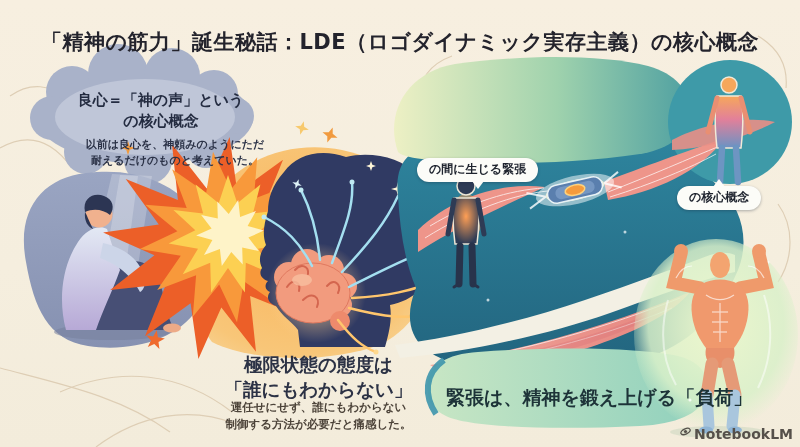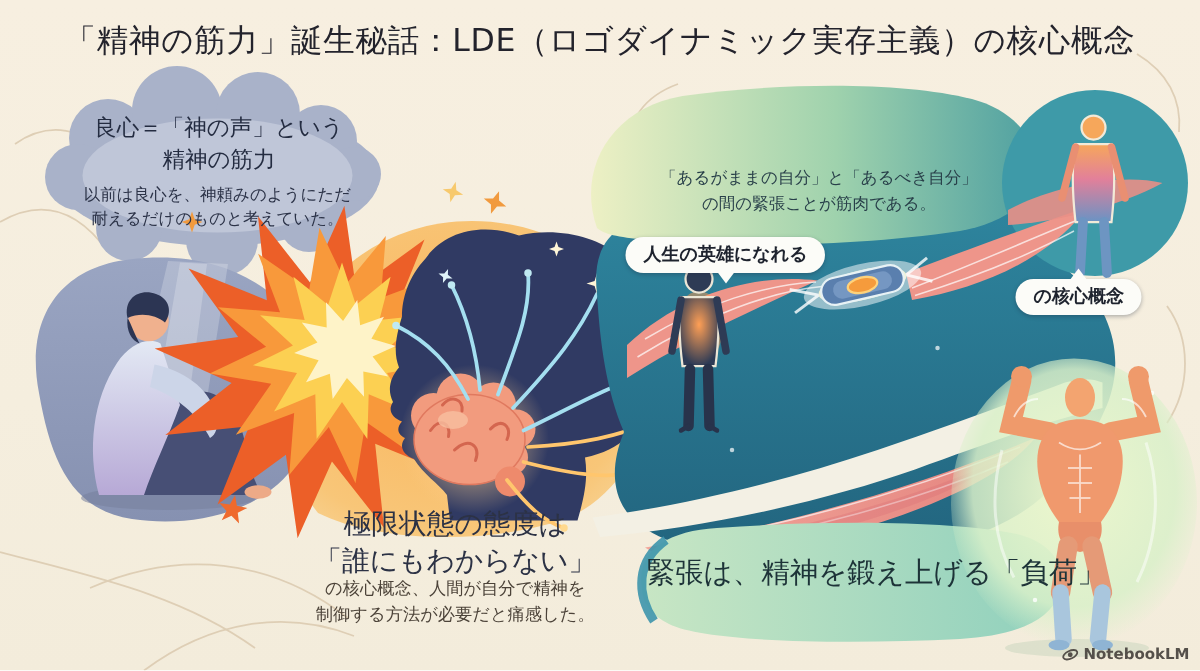--- a/index.html
+++ b/index.html
@@ -2,42 +2,42 @@
 <html><head>
 <meta charset="utf-8">
 <style>
   html,body{margin:0;padding:0;}
   .stage{
     position:relative;width:800px;height:447px;overflow:hidden;
     background:linear-gradient(180deg,#f7efe0 0%,#f5eede 60%,#f3ecdb 100%);
     font-family:"DejaVu Sans","Liberation Sans",sans-serif;
   }
   .scene{position:absolute;left:0;top:0;z-index:1;}
-  .txt{position:absolute;z-index:3;font-weight:400;text-align:center;white-space:pre-line;margin:1px;}
+  .txt{position:absolute;z-index:3;font-weight:700;text-align:center;white-space:pre-line;margin:16px;}
   .title{left:0;right:0;top:12px;white-space:nowrap;font-size:21px;letter-spacing:.5px;color:#23232c;}
   .bubble-heading{left:32px;top:74px;width:226px;font-size:15px;line-height:1.4;color:#242c41;}
-  .bubble-body{left:25px;top:121px;width:238px;font-size:11px;line-height:1.45;color:#2b3247;}
+  .bubble-body{left:40px;top:121px;width:238px;font-size:11px;line-height:1.45;color:#2b3247;}
   .tension-heading{left:403px;top:84px;width:284px;font-size:15.5px;line-height:1.3;color:#1d2f36;}
   .tension-body{left:403px;top:110px;width:284px;font-size:11px;line-height:1.5;color:#283f49;}
   .extreme-heading{left:180px;top:337px;width:245px;font-size:18.5px;line-height:1.35;color:#2c3245;}
   .extreme-body{left:175px;top:383px;width:255px;font-size:11.5px;line-height:1.45;color:#4c4339;}
   .load-heading{left:430px;top:369px;width:272px;font-size:19px;line-height:1.3;color:#1d3338;white-space:nowrap;}
   .load-body{left:438px;top:392px;width:256px;font-size:10.5px;line-height:1.5;color:#6a4037;}
   .pill{
     position:absolute;z-index:3;background:#fcfcf8;border-radius:14px;padding:3px 12px 4px;
     font-size:12px;font-weight:700;color:#1e232e;box-shadow:0 1px 3px rgba(30,40,60,.35);white-space:nowrap;
   }
   .pill-left{left:417px;top:158px;}
   .pill-right{left:677px;top:186px;}
   .pill.tail-down::after{content:"";position:absolute;left:50%;bottom:-7px;margin-left:-6px;
     border:6px solid transparent;border-top:8px solid #fcfcf8;border-bottom:0;}
   .pill.tail-up::after{content:"";position:absolute;left:50%;top:-7px;margin-left:-6px;
     border:6px solid transparent;border-bottom:8px solid #fcfcf8;border-top:0;}
-  .watermark{position:absolute;z-index:3;right:7px;bottom:5px;display:flex;align-items:center;gap:3px;
-    font-size:10px;font-weight:700;color:#55504a;}
+  .watermark{position:absolute;z-index:3;right:7px;bottom:5px;display:flex;align-items:flex-start;gap:3px;
+    font-size:14px;font-weight:700;color:#55504a;}
 </style>
 </head>
 <body>
 
 <div class="stage">
 
   <svg class="scene" width="800" height="447" viewBox="0 0 800 447">
     <defs>
       <linearGradient id="gLeftBlob" x1="0" y1="0" x2="0" y2="1">
         <stop offset="0" stop-color="#9aa5c2"></stop>
@@ -321,33 +321,31 @@
           <path d="M676,278 C680,270 686,266 692,266"></path>
           <path d="M764,278 C760,270 754,266 748,266"></path>
         </g>
       </g>
     </g>
   </svg>
 
   <p class="txt title">「精神の筋力」誕生秘話：LDE（ロゴダイナミック実存主義）の核心概念</p>
 
   <p class="txt bubble-heading">良心＝「神の声」という
-精神の筋力</p>
+の核心概念</p>
   <p class="txt bubble-body">以前は良心を、神頼みのようにただ
 耐えるだけのものと考えていた。</p>
 
-  <p class="txt tension-body">「あるがままの自分」と「あるべき自分」
-の間の緊張ことが筋肉である。</p>
-
-  <div class="pill pill-left tail-down">人生の英雄になれる</div>
+
+  <div class="pill pill-left tail-down">の間に生じる緊張</div>
   <div class="pill pill-right tail-up">の核心概念</div>
 
   <p class="txt extreme-heading">極限状態の態度は
 「誰にもわからない」</p>
-  <p class="txt extreme-body">の核心概念、人間が自分で精神を
+  <p class="txt extreme-body">運任せにせず、誰にもわからない
 制御する方法が必要だと痛感した。</p>
 
   <p class="txt load-heading">緊張は、精神を鍛え上げる「負荷」</p>
 
   <div class="watermark">
     <svg width="11" height="11" viewBox="0 0 11 11">
       <ellipse cx="5.5" cy="5.5" rx="5" ry="2.6" fill="none" stroke="#55504a" stroke-width="1.2" transform="rotate(-25 5.5 5.5)"></ellipse>
       <circle cx="5.5" cy="5.5" r="1.6" fill="#55504a"></circle>
     </svg>
     <span>NotebookLM</span>

